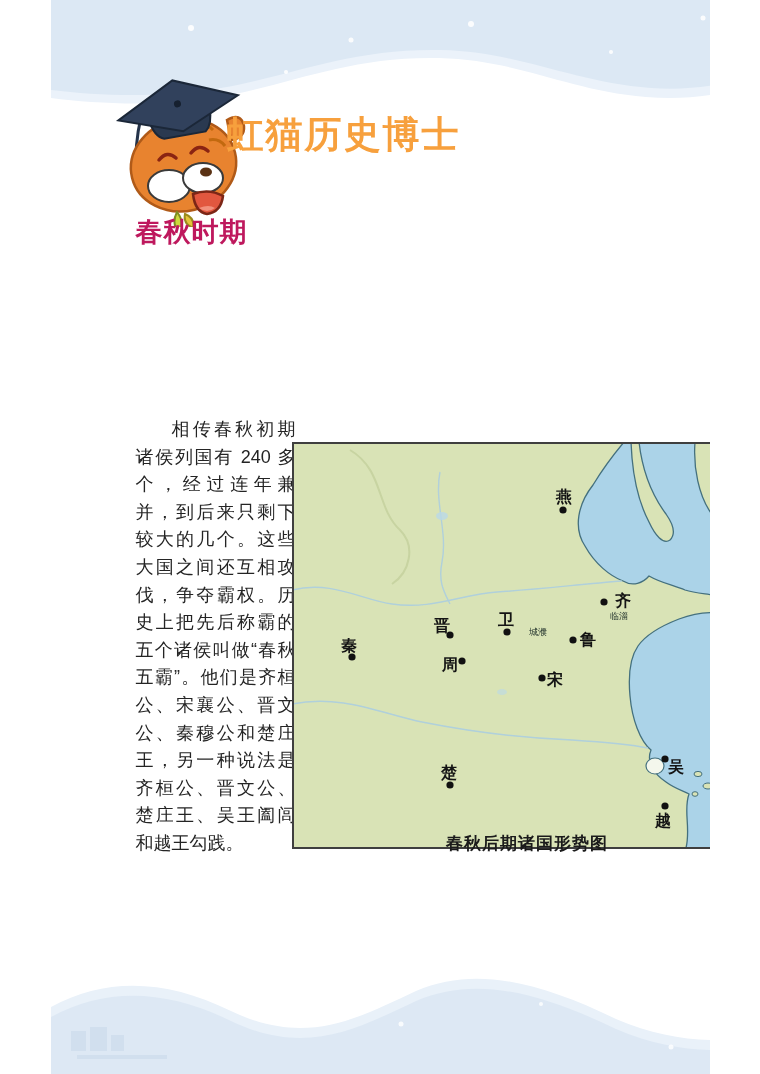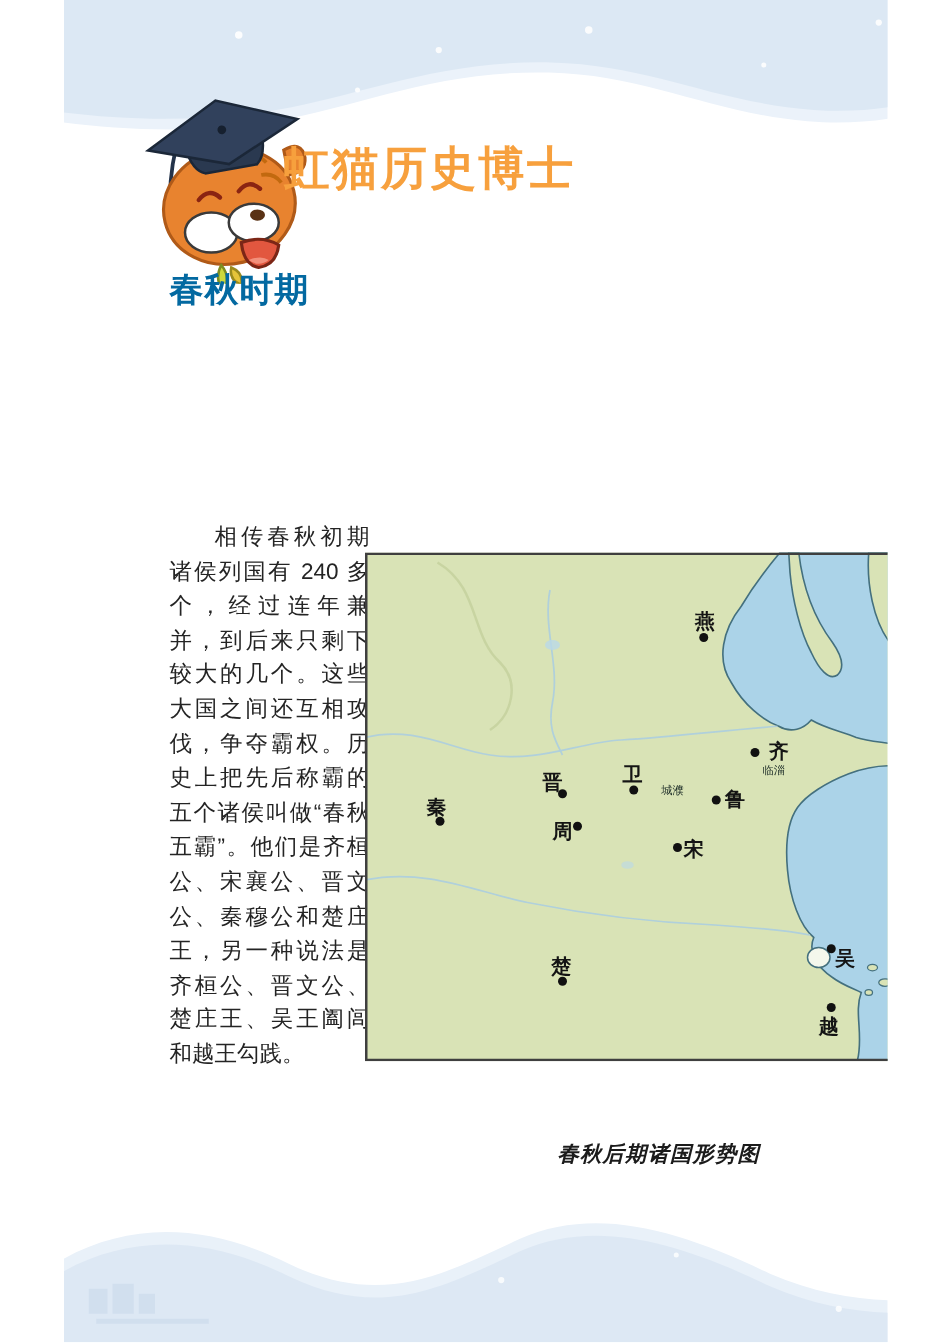--- a/index.html
+++ b/index.html
@@ -18,43 +18,42 @@
   .band-top { top: 0; height: 130px; }
   .band-bottom { bottom: 0; height: 105px; }
   .mascot { position: absolute; left: 38px; top: 62px; width: 170px; height: 165px; }
   .page-title {
     position: absolute; left: 176px; top: 110px;
     font-size: 37px; font-weight: bold; letter-spacing: 2px;
     color: #f7a03d;
   }
   .section-heading {
     position: absolute; left: 85px; top: 214px;
-    font-size: 27px; font-weight: bold; color: #0369a1;
+    font-size: 27px; font-weight: bold; color: #be185d;
     letter-spacing: 1px;
     text-align: center;
   }
   .para1 {
     position: absolute; left: 85px; top: 277px; width: 590px;
     font-size: 16.5px; line-height: 29px;
     text-align: justify; text-indent: 2em;
   }
   .para2 {
     position: absolute; left: 85px; top: 416px; width: 160px;
     font-size: 18px; line-height: 27.6px;
     text-align: justify; text-indent: 2em;
   }
   .map-frame {
     position: absolute; left: 241px; top: 442px;
     width: 443px; height: 407px;
   }
   .map-caption {
-    position: absolute; left: 255px; top: 912px; width: 443px;
+    position: absolute; left: 255px; top: 832px; width: 443px;
     text-align: center; font-size: 17px; font-weight: bold; color: #1b1b1b;
     letter-spacing: 1px;
-    font-style: italic;
   }
   .state-label { font-family: "DejaVu Serif", serif; font-size: 16px; font-weight: bold; fill: #141414; }
   .place-label { font-family: "DejaVu Serif", serif; font-size: 9px; fill: #20302a; }
 </style>
 </head>
 <body>
 
 <div class="page">
 
   <div class="band band-top">

